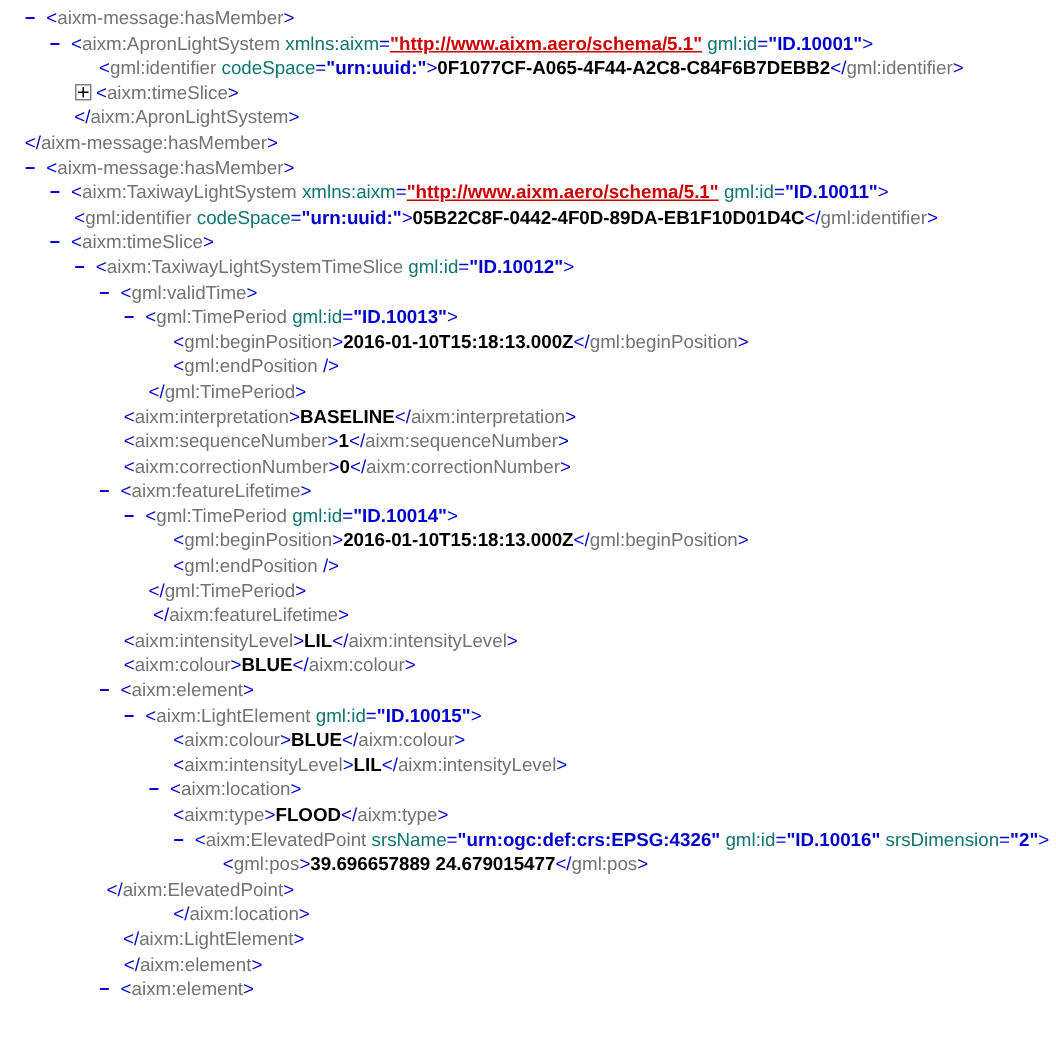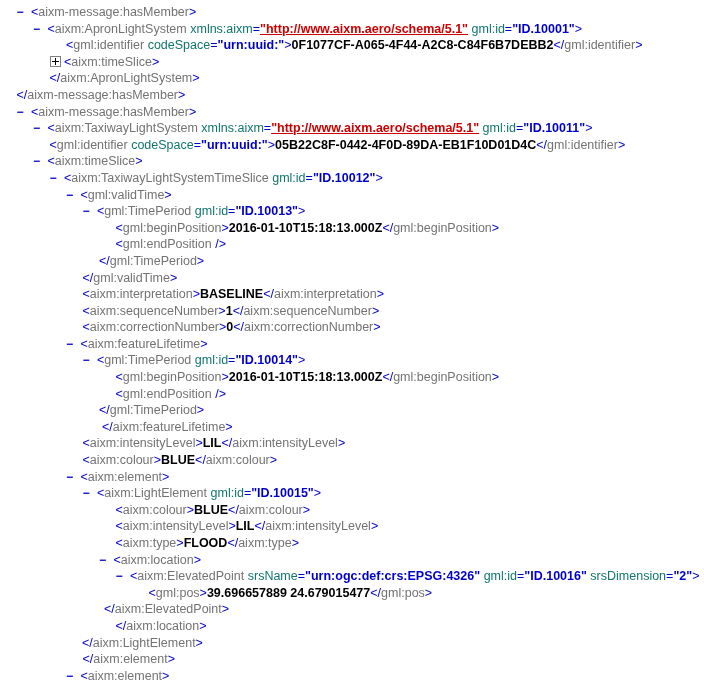--- a/index.html
+++ b/index.html
@@ -79,38 +79,37 @@
     <div class="row" style="padding-left: 16.5px;"><span class="toggle">− </span><span class="punct">&lt;</span><span class="tag">aixm-message:hasMember</span><span class="punct">&gt;</span></div>
     <div class="row" style="padding-left: 33px;"><span class="toggle">− </span><span class="punct">&lt;</span><span class="tag">aixm:TaxiwayLightSystem</span><span class="sp"> </span><span class="attr">xmlns:aixm</span><span class="punct">=</span><span class="valred">"http://www.aixm.aero/schema/5.1"</span><span class="sp"> </span><span class="attr">gml:id</span><span class="punct">=</span><span class="val">"ID.10011"</span><span class="punct">&gt;</span></div>
     <div class="row" style="padding-left: 49.5px;"><span class="punct">&lt;</span><span class="tag">gml:identifier</span><span class="sp"> </span><span class="attr">codeSpace</span><span class="punct">=</span><span class="val">"urn:uuid:"</span><span class="punct">&gt;</span><span class="text">05B22C8F-0442-4F0D-89DA-EB1F10D01D4C</span><span class="punct">&lt;/</span><span class="tag">gml:identifier</span><span class="punct">&gt;</span></div>
     <div class="row" style="padding-left: 33px;"><span class="toggle">− </span><span class="punct">&lt;</span><span class="tag">aixm:timeSlice</span><span class="punct">&gt;</span></div>
     <div class="row" style="padding-left: 49.5px;"><span class="toggle">− </span><span class="punct">&lt;</span><span class="tag">aixm:TaxiwayLightSystemTimeSlice</span><span class="sp"> </span><span class="attr">gml:id</span><span class="punct">=</span><span class="val">"ID.10012"</span><span class="punct">&gt;</span></div>
     <div class="row" style="padding-left: 66px;"><span class="toggle">− </span><span class="punct">&lt;</span><span class="tag">gml:validTime</span><span class="punct">&gt;</span></div>
     <div class="row" style="padding-left: 82.5px;"><span class="toggle">− </span><span class="punct">&lt;</span><span class="tag">gml:TimePeriod</span><span class="sp"> </span><span class="attr">gml:id</span><span class="punct">=</span><span class="val">"ID.10013"</span><span class="punct">&gt;</span></div>
     <div class="row" style="padding-left: 115.5px;"><span class="punct">&lt;</span><span class="tag">gml:beginPosition</span><span class="punct">&gt;</span><span class="text">2016-01-10T15:18:13.000Z</span><span class="punct">&lt;/</span><span class="tag">gml:beginPosition</span><span class="punct">&gt;</span></div>
     <div class="row" style="padding-left: 115.5px;"><span class="punct">&lt;</span><span class="tag">gml:endPosition</span><span class="sp"> </span><span class="punct">/&gt;</span></div>
     <div class="row" style="padding-left: 99px;"><span class="punct">&lt;/</span><span class="tag">gml:TimePeriod</span><span class="punct">&gt;</span></div>
-    <div class="row" style="padding-left: 82.5px;"><span class="punct">&lt;/</span><span class="tag">gml:validTime</span><span class="punct">&gt;</span></div>
     <div class="row" style="padding-left: 82.5px;"><span class="punct">&lt;</span><span class="tag">aixm:interpretation</span><span class="punct">&gt;</span><span class="text">BASELINE</span><span class="punct">&lt;/</span><span class="tag">aixm:interpretation</span><span class="punct">&gt;</span></div>
     <div class="row" style="padding-left: 82.5px;"><span class="punct">&lt;</span><span class="tag">aixm:sequenceNumber</span><span class="punct">&gt;</span><span class="text">1</span><span class="punct">&lt;/</span><span class="tag">aixm:sequenceNumber</span><span class="punct">&gt;</span></div>
     <div class="row" style="padding-left: 82.5px;"><span class="punct">&lt;</span><span class="tag">aixm:correctionNumber</span><span class="punct">&gt;</span><span class="text">0</span><span class="punct">&lt;/</span><span class="tag">aixm:correctionNumber</span><span class="punct">&gt;</span></div>
     <div class="row" style="padding-left: 66px;"><span class="toggle">− </span><span class="punct">&lt;</span><span class="tag">aixm:featureLifetime</span><span class="punct">&gt;</span></div>
     <div class="row" style="padding-left: 82.5px;"><span class="toggle">− </span><span class="punct">&lt;</span><span class="tag">gml:TimePeriod</span><span class="sp"> </span><span class="attr">gml:id</span><span class="punct">=</span><span class="val">"ID.10014"</span><span class="punct">&gt;</span></div>
     <div class="row" style="padding-left: 115.5px;"><span class="punct">&lt;</span><span class="tag">gml:beginPosition</span><span class="punct">&gt;</span><span class="text">2016-01-10T15:18:13.000Z</span><span class="punct">&lt;/</span><span class="tag">gml:beginPosition</span><span class="punct">&gt;</span></div>
     <div class="row" style="padding-left: 115.5px;"><span class="punct">&lt;</span><span class="tag">gml:endPosition</span><span class="sp"> </span><span class="punct">/&gt;</span></div>
     <div class="row" style="padding-left: 99px;"><span class="punct">&lt;/</span><span class="tag">gml:TimePeriod</span><span class="punct">&gt;</span></div>
     <div class="row" style="padding-left: 102px;"><span class="punct">&lt;/</span><span class="tag">aixm:featureLifetime</span><span class="punct">&gt;</span></div>
     <div class="row" style="padding-left: 82.5px;"><span class="punct">&lt;</span><span class="tag">aixm:intensityLevel</span><span class="punct">&gt;</span><span class="text">LIL</span><span class="punct">&lt;/</span><span class="tag">aixm:intensityLevel</span><span class="punct">&gt;</span></div>
     <div class="row" style="padding-left: 82.5px;"><span class="punct">&lt;</span><span class="tag">aixm:colour</span><span class="punct">&gt;</span><span class="text">BLUE</span><span class="punct">&lt;/</span><span class="tag">aixm:colour</span><span class="punct">&gt;</span></div>
     <div class="row" style="padding-left: 66px;"><span class="toggle">− </span><span class="punct">&lt;</span><span class="tag">aixm:element</span><span class="punct">&gt;</span></div>
     <div class="row" style="padding-left: 82.5px;"><span class="toggle">− </span><span class="punct">&lt;</span><span class="tag">aixm:LightElement</span><span class="sp"> </span><span class="attr">gml:id</span><span class="punct">=</span><span class="val">"ID.10015"</span><span class="punct">&gt;</span></div>
     <div class="row" style="padding-left: 115.5px;"><span class="punct">&lt;</span><span class="tag">aixm:colour</span><span class="punct">&gt;</span><span class="text">BLUE</span><span class="punct">&lt;/</span><span class="tag">aixm:colour</span><span class="punct">&gt;</span></div>
     <div class="row" style="padding-left: 115.5px;"><span class="punct">&lt;</span><span class="tag">aixm:intensityLevel</span><span class="punct">&gt;</span><span class="text">LIL</span><span class="punct">&lt;/</span><span class="tag">aixm:intensityLevel</span><span class="punct">&gt;</span></div>
+    <div class="row" style="padding-left: 99px;"><span class="toggle">− </span><span class="punct">&lt;</span><span class="tag">aixm:location</span><span class="punct">&gt;</span></div>
     <div class="row" style="padding-left: 115.5px;"><span class="punct">&lt;</span><span class="tag">aixm:type</span><span class="punct">&gt;</span><span class="text">FLOOD</span><span class="punct">&lt;/</span><span class="tag">aixm:type</span><span class="punct">&gt;</span></div>
-    <div class="row" style="padding-left: 99px;"><span class="toggle">− </span><span class="punct">&lt;</span><span class="tag">aixm:location</span><span class="punct">&gt;</span></div>
     <div class="row" style="padding-left: 115.5px;"><span class="toggle">− </span><span class="punct">&lt;</span><span class="tag">aixm:ElevatedPoint</span><span class="sp"> </span><span class="attr">srsName</span><span class="punct">=</span><span class="val">"urn:ogc:def:crs:EPSG:4326"</span><span class="sp"> </span><span class="attr">gml:id</span><span class="punct">=</span><span class="val">"ID.10016"</span><span class="sp"> </span><span class="attr">srsDimension</span><span class="punct">=</span><span class="val">"2"</span><span class="punct">&gt;</span></div>
     <div class="row" style="padding-left: 148.5px;"><span class="punct">&lt;</span><span class="tag">gml:pos</span><span class="punct">&gt;</span><span class="text">39.696657889 24.679015477</span><span class="punct">&lt;/</span><span class="tag">gml:pos</span><span class="punct">&gt;</span></div>
-    <div class="row" style="padding-left: 104px;"><span class="punct">&lt;/</span><span class="tag">aixm:ElevatedPoint</span><span class="punct">&gt;</span></div>
+    <div class="row" style="padding-left: 71px;"><span class="punct">&lt;/</span><span class="tag">aixm:ElevatedPoint</span><span class="punct">&gt;</span></div>
     <div class="row" style="padding-left: 115.5px;"><span class="punct">&lt;/</span><span class="tag">aixm:location</span><span class="punct">&gt;</span></div>
     <div class="row" style="padding-left: 82px;"><span class="punct">&lt;/</span><span class="tag">aixm:LightElement</span><span class="punct">&gt;</span></div>
     <div class="row" style="padding-left: 82.5px;"><span class="punct">&lt;/</span><span class="tag">aixm:element</span><span class="punct">&gt;</span></div>
     <div class="row" style="padding-left: 66px;"><span class="toggle">− </span><span class="punct">&lt;</span><span class="tag">aixm:element</span><span class="punct">&gt;</span></div>
   </div>
 
 </body></html>

